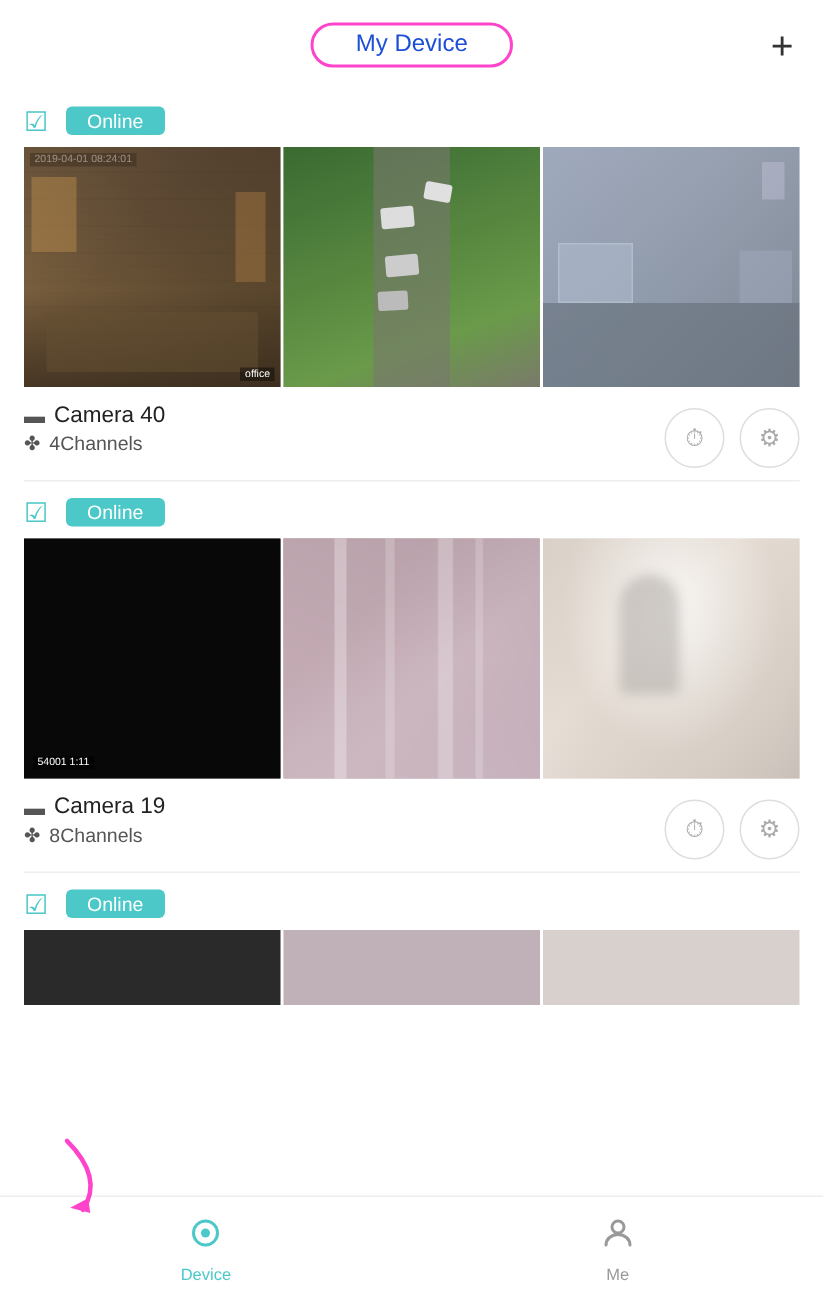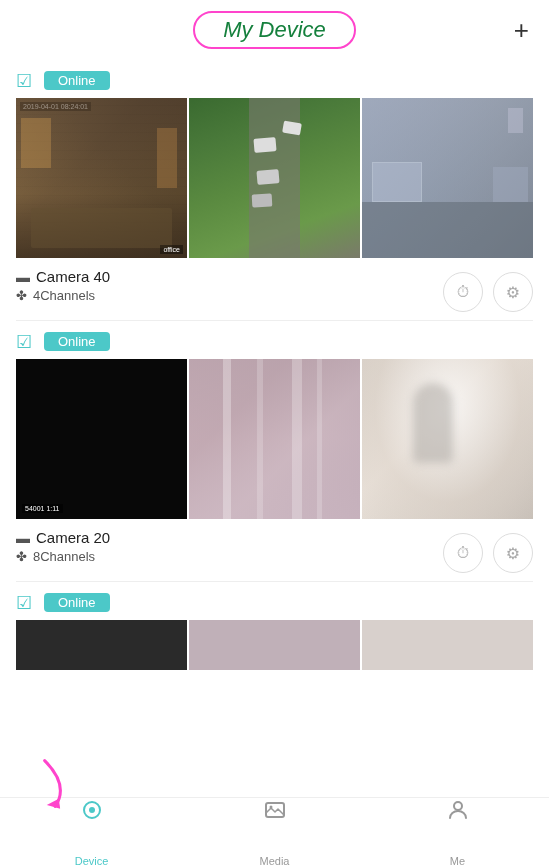--- a/index.html
+++ b/index.html
@@ -16,27 +16,26 @@
     .header {
       display: flex;
       align-items: center;
       justify-content: center;
       padding: 12px 16px;
       background: #fff;
       position: relative;
       height: 60px;
     }
     .header-title {
-      font-size: 22px;
+      font-size: 16px;
       font-weight: 500;
-      color: #15803d;
+      color: #1d4ed8;
       border: 2.5px solid #ff44cc;
       border-radius: 28px;
       padding: 4px 28px;
-      font-style: italic;
     }
     .header-add-btn {
       position: absolute;
       right: 20px;
       top: 50%;
       transform: translateY(-50%);
       font-size: 26px;
       color: #333;
       background: none;
       border: none;
@@ -254,21 +253,21 @@
       background: #fff;
       border-top: 1px solid #eee;
       display: flex;
       align-items: center;
     }
     .nav-item {
       flex: 1;
       display: flex;
       flex-direction: column;
       align-items: center;
-      justify-content: space-between;
+      justify-content: center;
       gap: 4px;
       cursor: pointer;
       height: 100%;
       position: relative;
     }
     .nav-icon {
       font-size: 22px;
       color: #999;
     }
     .nav-icon.active {
@@ -431,21 +430,21 @@
         <div style="position:absolute;inset:0;background:radial-gradient(ellipse at 50% 30%,rgba(255,255,255,0.7) 0%,rgba(220,210,200,0.4) 60%,transparent 100%)"></div>
 
         <div style="position:absolute;top:15%;left:30%;width:40px;height:80px;background:rgba(180,175,170,0.6);border-radius:20px 20px 5px 5px;filter:blur(4px)"></div>
       </div>
     </div>
 
     <div class="device-info">
       <div class="device-details">
         <div class="device-name">
           <span class="device-name-icon">▬</span>
-          <span>Camera 20</span>
+          <span>Camera 19</span>
         </div>
         <div class="device-channels">
           <span>✤</span>
           <span>8Channels</span>
         </div>
       </div>
       <div class="device-actions">
         <button class="action-btn">
           <span style="font-size:16px;color:#aaa;">⏱</span>
         </button>
@@ -485,30 +484,20 @@
     <span class="nav-icon active">
       <svg width="24" height="24" viewBox="0 0 24 24" fill="none" xmlns="http://www.w3.org/2000/svg">
         <circle cx="12" cy="12" r="8" stroke="#4cc8c8" stroke-width="2" fill="none"></circle>
         <circle cx="12" cy="12" r="3" fill="#4cc8c8"></circle>
       </svg>
     </span>
     <span class="nav-label active">Device</span>
   </div>
 
 
-  <div class="nav-item">
-    <span class="nav-icon">
-      <svg width="24" height="24" viewBox="0 0 24 24" fill="none" xmlns="http://www.w3.org/2000/svg">
-        <rect x="3" y="5" width="18" height="14" rx="2" stroke="#999" stroke-width="2" fill="none"></rect>
-        <path d="M3 15l5-5 4 4 3-3 6 6" stroke="#999" stroke-width="1.5" stroke-linecap="round" stroke-linejoin="round"></path>
-        <circle cx="8" cy="9" r="1.5" fill="#999"></circle>
-      </svg>
-    </span>
-    <span class="nav-label">Media</span>
-  </div>
 
   <div class="nav-item">
     <span class="nav-icon">
       <svg width="24" height="24" viewBox="0 0 24 24" fill="none" xmlns="http://www.w3.org/2000/svg">
         <circle cx="12" cy="8" r="4" stroke="#999" stroke-width="2" fill="none"></circle>
         <path d="M4 20c0-4 3.6-7 8-7s8 3 8 7" stroke="#999" stroke-width="2" fill="none" stroke-linecap="round"></path>
       </svg>
     </span>
     <span class="nav-label">Me</span>
   </div>

